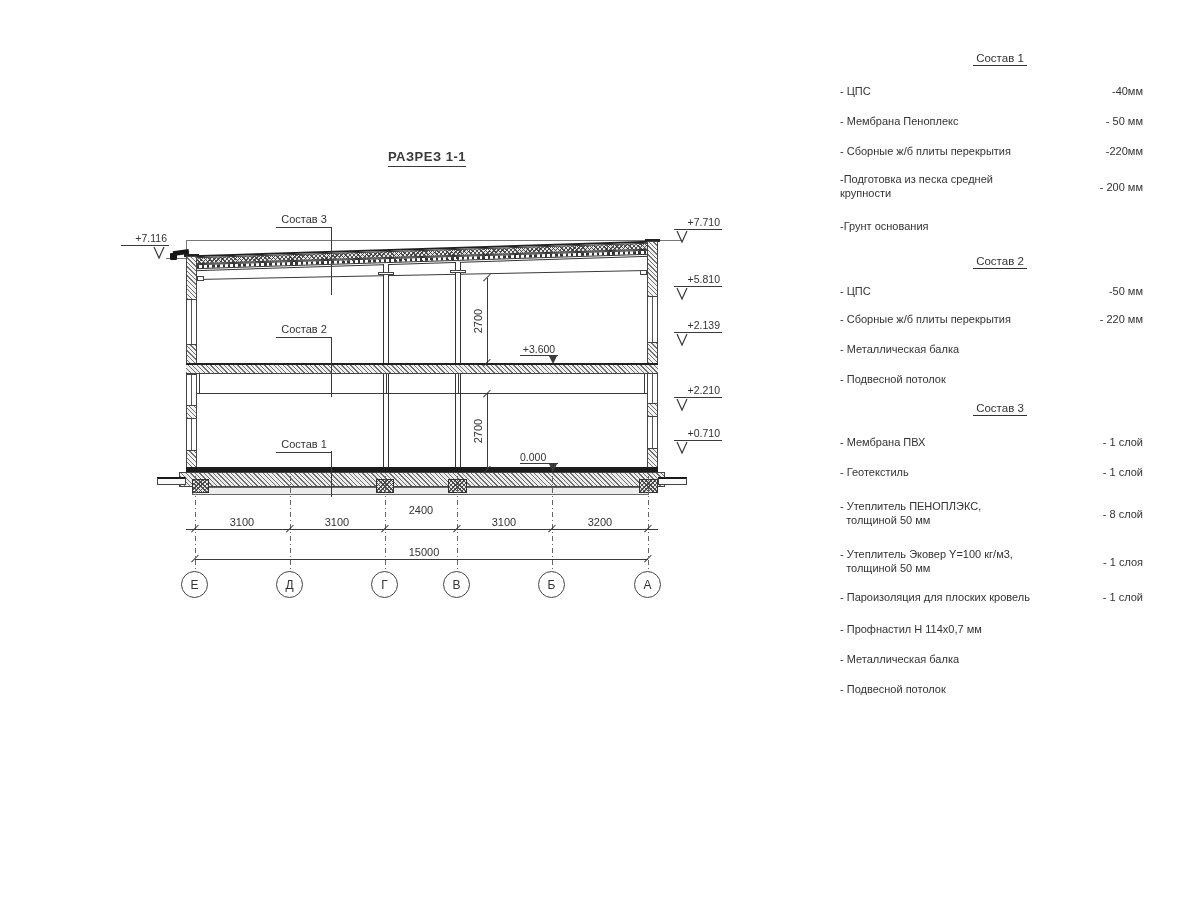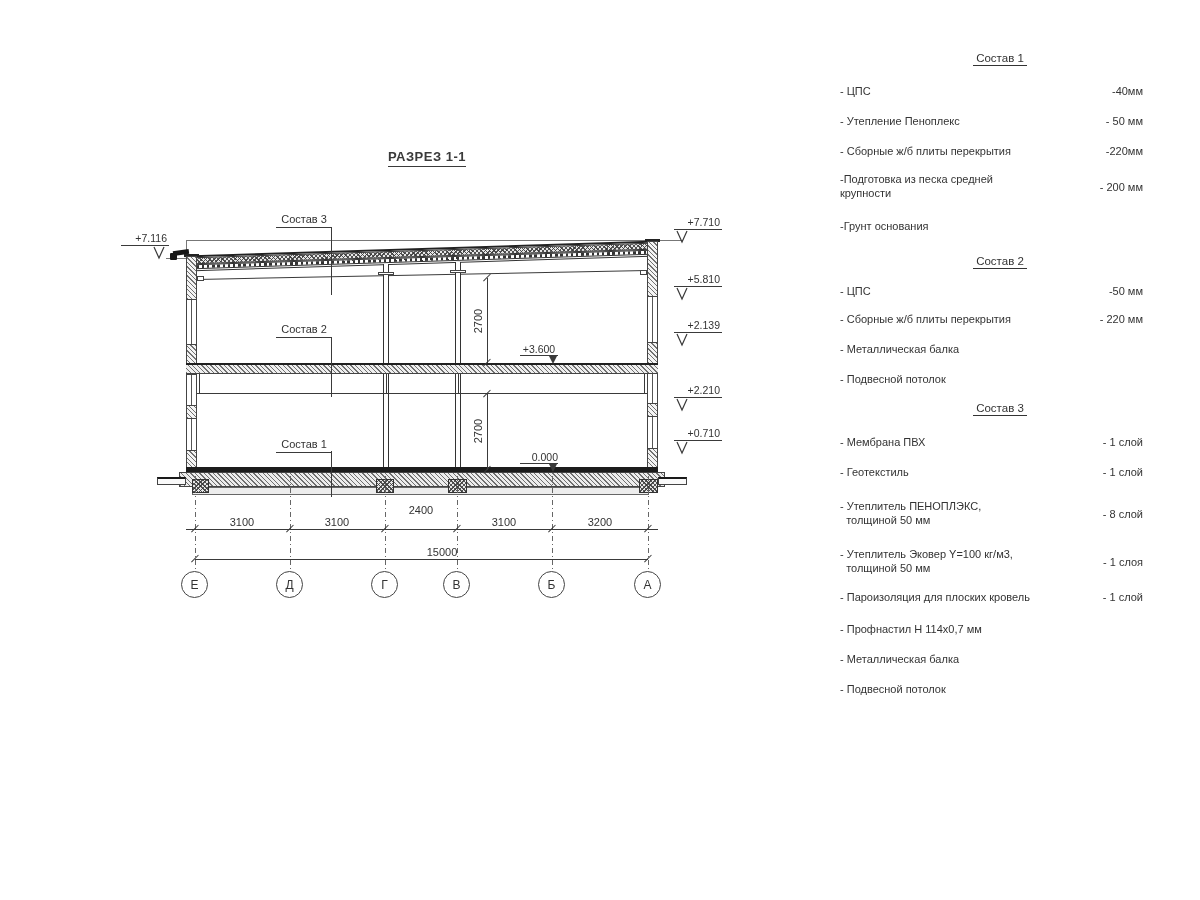--- a/index.html
+++ b/index.html
@@ -115,21 +115,21 @@
     <div class="ln" style="left:331px;top:451px;width:1px;height:46px"></div>
 
     <div>
       <div class="txt" style="left:520px;top:343px;width:38px;text-align:center;font-size:10.5px">+3.600</div>
       <div class="ln" style="left:520px;top:355px;width:38px;height:1.1px"></div>
       <svg style="left:548px;top:356px" width="10" height="9" viewBox="0 0 10 9">
           <path d="M1 0 L9 0 L5 8 Z" fill="#3a3a3a"></path>
         </svg>
     </div>
     <div>
-      <div class="txt" style="left:520px;top:451px;width:38px;text-align:right;font-size:10.5px">0.000</div>
+      <div class="txt" style="left:520px;top:451px;width:38px;text-align:left;font-size:10.5px">0.000</div>
       <div class="ln" style="left:520px;top:463px;width:38px;height:1.1px"></div>
       <svg style="left:548px;top:464px" width="10" height="9" viewBox="0 0 10 9">
           <path d="M1 0 L9 0 L5 8 Z" fill="#3a3a3a"></path>
         </svg>
     </div>
 
     <div>
       <div class="ln" style="left:487px;top:278px;width:1px;height:85px"></div>
       <div class="tick" style="left:482px;top:277px"></div>
       <div class="tick" style="left:482px;top:362px"></div>
@@ -196,39 +196,39 @@
     <div class="tick" style="left:643px;top:528px"></div>
     <div class="txt dimtxt" style="left:212px;top:516px;width:60px">3100</div>
     <div class="txt dimtxt" style="left:307px;top:516px;width:60px">3100</div>
     <div class="txt dimtxt" style="left:391px;top:504px;width:60px">2400</div>
     <div class="txt dimtxt" style="left:474px;top:516px;width:60px">3100</div>
     <div class="txt dimtxt" style="left:570px;top:516px;width:60px">3200</div>
 
     <div class="ln" style="left:195px;top:559px;width:453px;height:1px"></div>
     <div class="tick" style="left:190px;top:558px"></div>
     <div class="tick" style="left:643px;top:558px"></div>
-    <div class="txt dimtxt" style="left:412px;top:546px;width:60px">15000</div>
+    <div class="txt dimtxt" style="left:394px;top:546px;width:60px">15000</div>
 
     <div class="circle" style="left:181px;top:571px">Е</div>
     <div class="circle" style="left:276px;top:571px">Д</div>
     <div class="circle" style="left:371px;top:571px">Г</div>
     <div class="circle" style="left:443px;top:571px">В</div>
     <div class="circle" style="left:538px;top:571px">Б</div>
     <div class="circle" style="left:634px;top:571px">А</div>
   </div>
 
   <div>
 
     <div class="mhead" style="top:52px"><span>Состав 1</span></div>
     <div class="mrow" style="top:84px">
         <span class="nm">- ЦПС</span>
         <span class="vl">-40мм</span>
       </div>
     <div class="mrow" style="top:114px">
-        <span class="nm">- Утепление Пеноплекс</span>
+        <span class="nm">- Мембрана Пеноплекс</span>
         <span class="vl">- 50 мм</span>
       </div>
     <div class="mrow" style="top:144px">
         <span class="nm">- Сборные ж/б плиты перекрытия</span>
         <span class="vl">-220мм</span>
       </div>
     <div class="mrow two" style="top:172px">
         <span class="nm">-Подготовка из песка средней
 крупности</span>
         <span class="vl">- 200 мм</span>

